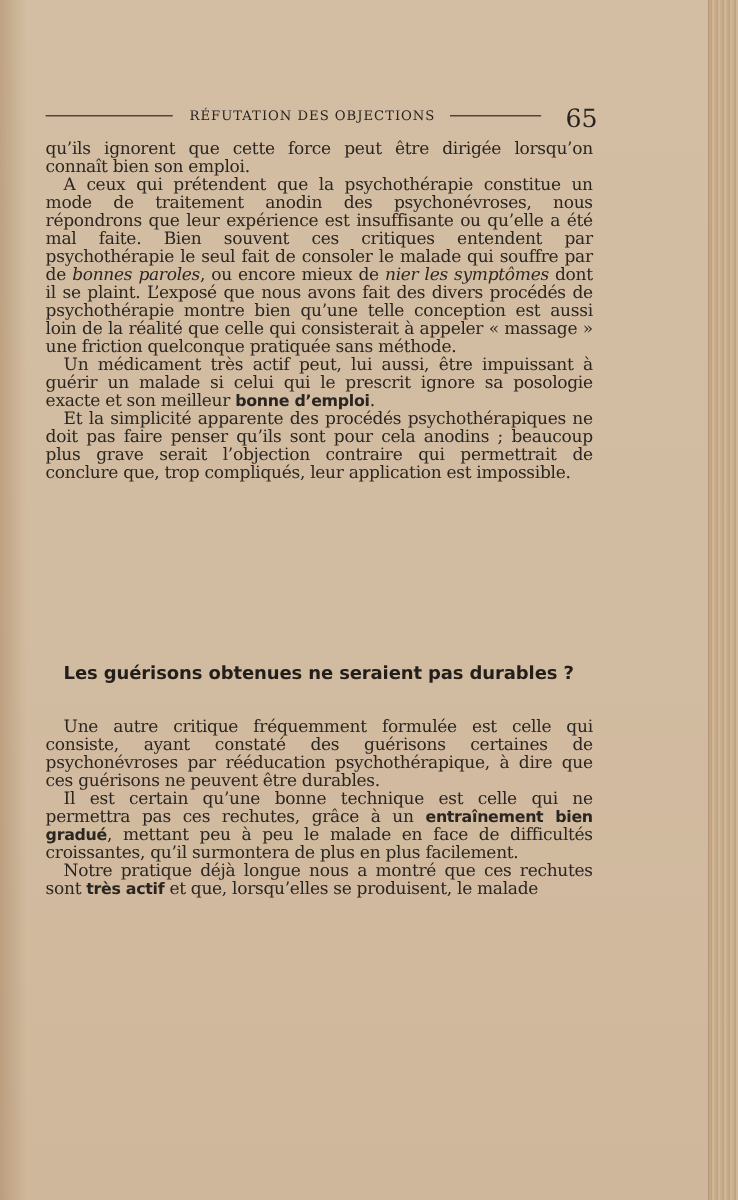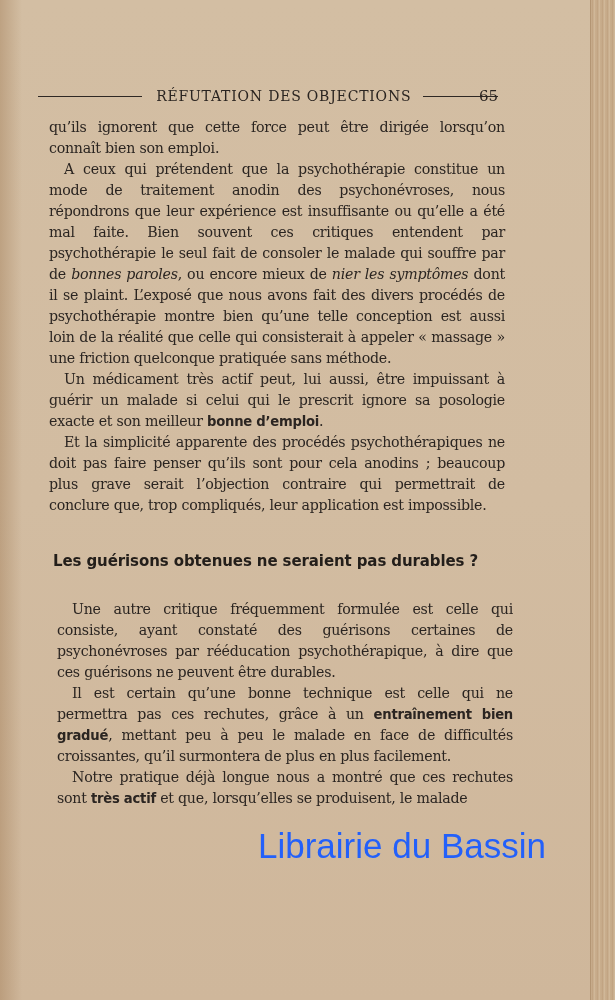--- a/index.html
+++ b/index.html
@@ -19,32 +19,32 @@
       border-left: 1px solid #b39573;
     }
     .running-head {
       position: absolute; left: 38px; top: 86px; width: 460px; height: 20px;
       display: flex; align-items: center;
       font-family: "DejaVu Serif", serif; color: #2a2420;
     }
     .rule { height: 1px; background: #2e2824; }
     .rule.left { width: 106px; margin-right: 14px; }
     .rule.right { width: 76px; margin-left: 12px; }
-    .head-title { font-size: 14px; letter-spacing: 0.8px; white-space: nowrap; }
-    .page-num { position: absolute; right: 0; top: 1px; font-size: 15px; }
+    .head-title { font-size: 11px; letter-spacing: 0.8px; white-space: nowrap; }
+    .page-num { position: absolute; right: 0; top: 1px; font-size: 21px; }
     .body-text {
-      position: absolute; left: 49px; width: 456px;
+      position: absolute; left: 38px; width: 456px;
       font-family: "DejaVu Serif", serif; font-size: 14.2px; color: #2b2521;
-      line-height: 21px; text-align: justify;
+      line-height: 15px; text-align: justify;
       letter-spacing: -0.25px;
     }
     .body-text p { margin: 0; }
     .body-text p.indent { text-indent: 15px; }
     .block1 { top: 117px; }
-    .block2 { top: 599px; margin-left: 8px; }
+    .block2 { top: 599px; }
     .heading {
       position: absolute; left: 53px; top: 552px;
       font-family: "DejaVu Sans", sans-serif; font-weight: bold; font-size: 15px;
       color: #231e1a; letter-spacing: -0.1px;
     }
     b { font-family: "DejaVu Sans", sans-serif; font-weight: bold; font-size: 13.2px; }
     i { font-style: italic; }
     .watermark {
       position: absolute; left: 258px; top: 826px;
       font-family: "Liberation Sans", sans-serif; font-size: 35px;
@@ -72,14 +72,13 @@
     </div>
 
   <div class="heading">Les guérisons obtenues ne seraient pas durables ?</div>
 
   <div class="body-text block2" id="section2">
       <p class="indent"><span>Une autre critique fréquemment formulée est celle qui consiste, ayant constaté des guérisons certaines de psychonévroses par rééducation psychothérapique, à dire que ces guérisons ne peuvent être durables.</span></p>
       <p class="indent"><span>Il est certain qu’une bonne technique est celle qui ne permettra pas ces rechutes, grâce à un </span><b>entraînement bien gradué</b><span>, mettant peu à peu le malade en face de difficultés croissantes, qu’il surmontera de plus en plus facilement.</span></p>
       <p class="indent"><span>Notre pratique déjà longue nous a montré que ces rechutes sont </span><b>très actif</b><span> et que, lorsqu’elles se produisent, le malade</span></p>
     </div>
 
-  <div class="watermark" style="color: rgb(26, 92, 255);">Librairie du Bassin</div>
 </div>
 
 </body></html>

